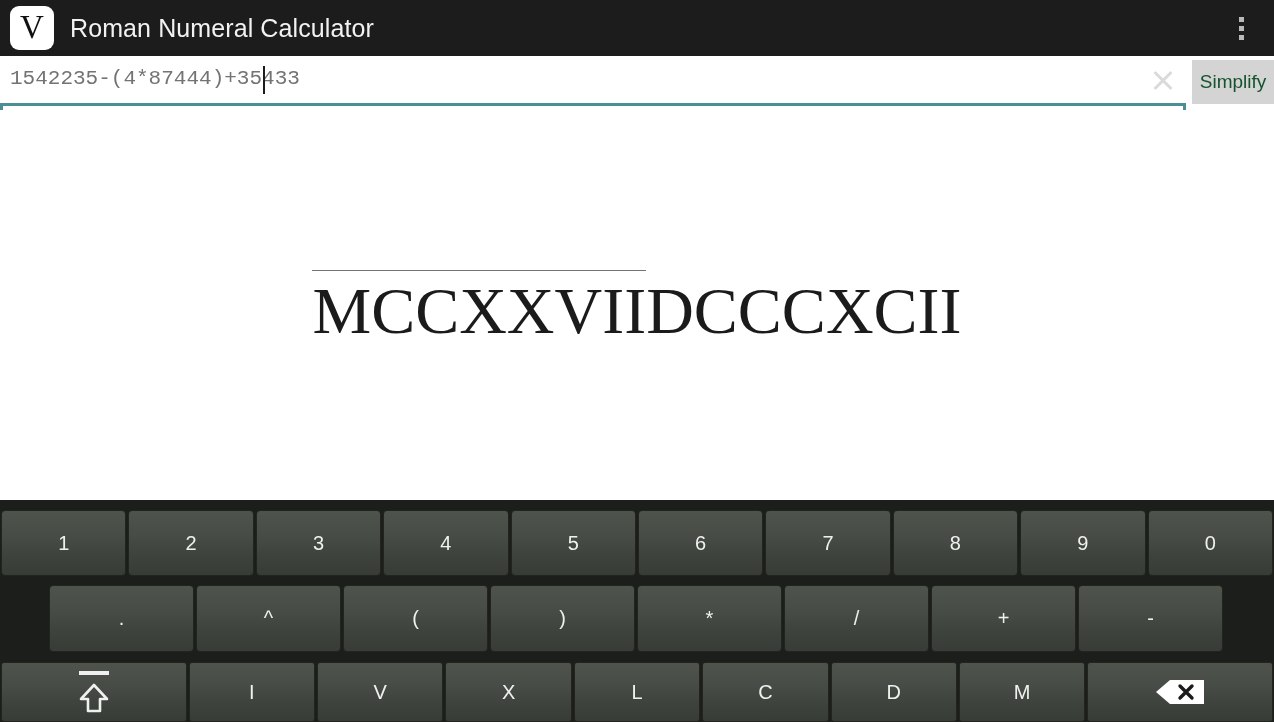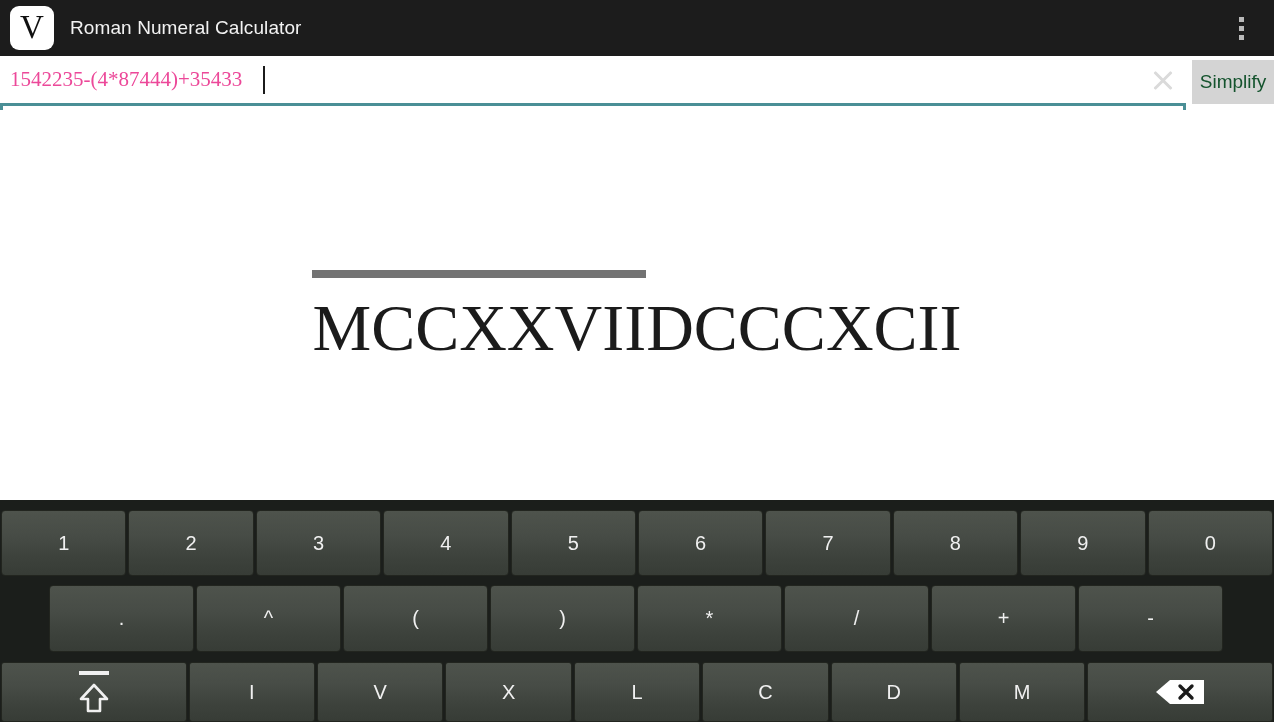--- a/index.html
+++ b/index.html
@@ -33,21 +33,21 @@
   .app-icon span {
     font-family: "Liberation Serif", serif;
     font-size: 33px;
     line-height: 1;
     color: #101010;
     margin-top: -2px;
   }
   .app-title {
     margin-left: 16px;
     color: #f2f2f2;
-    font-size: 19px;
+    font-size: 25px;
     letter-spacing: 0.1px;
     white-space: nowrap;
   }
   .overflow-menu {
     position: absolute; right: 16px; top: 0;
     height: 56px; width: 34px;
     display: flex; flex-direction: column;
     align-items: center; justify-content: center;
     gap: 4px;
     cursor: pointer;
@@ -64,23 +64,23 @@
     width: 1274px; height: 52px;
     background: #ffffff;
   }
   .field-wrap {
     position: absolute; left: 0; top: 0;
     width: 1186px; height: 52px;
   }
   .field-text {
     position: absolute; left: 10px; top: 11px;
     font-size: 21px;
-    color: #ec4899;
+    color: #737373;
     white-space: nowrap;
-    font-family: Liberation Serif, serif;
+    font-family: Liberation Mono, monospace;
   }
   .caret {
     position: absolute;
     top: 10px;
     width: 2px; height: 28px;
     background: #1b1b1b;
   }
   .field-underline {
     position: absolute; left: 0; bottom: 2px;
     width: 1186px; height: 3px;
@@ -137,22 +137,22 @@
     left: 0; right: 0;
     top: 160px;
     text-align: center;
     white-space: nowrap;
     font-family: "Liberation Serif", serif;
     font-size: 66px;
     color: #1b1b1b;
     letter-spacing: 0px;
   }
   .result-line .vinc {
-    border-top: 8px solid #737373;
-    padding-top: 16px;
+    border-top: 1px solid #737373;
+    padding-top: 6px;
     display: inline-block;
     line-height: 1.02;
   }
   .result-line .plain {
     display: inline-block;
     line-height: 1.02;
     padding-top: 6px;
     font-family: Liberation Serif, serif;
   }
 

